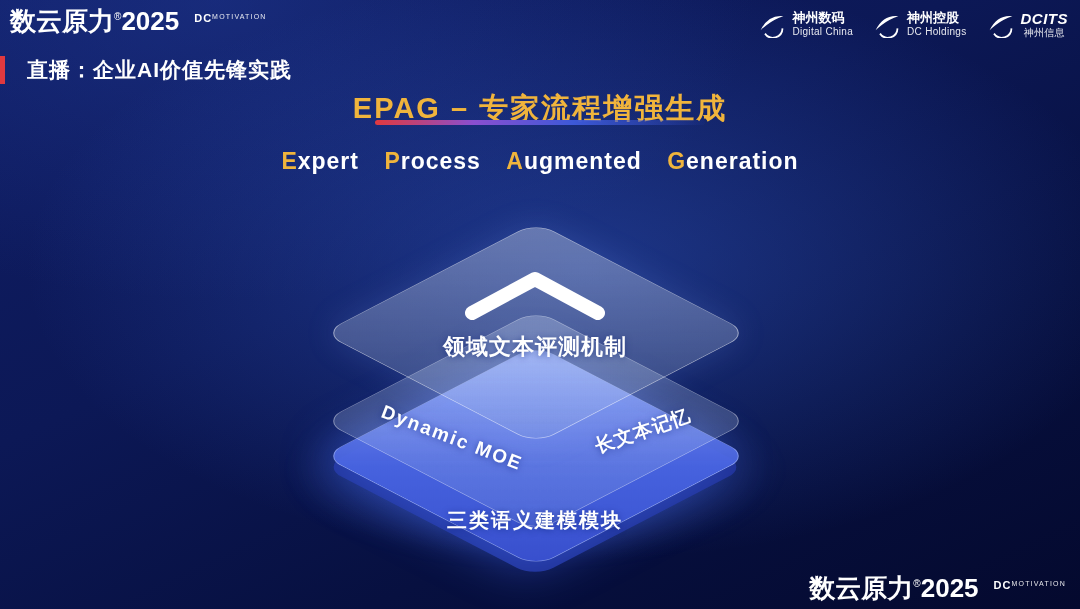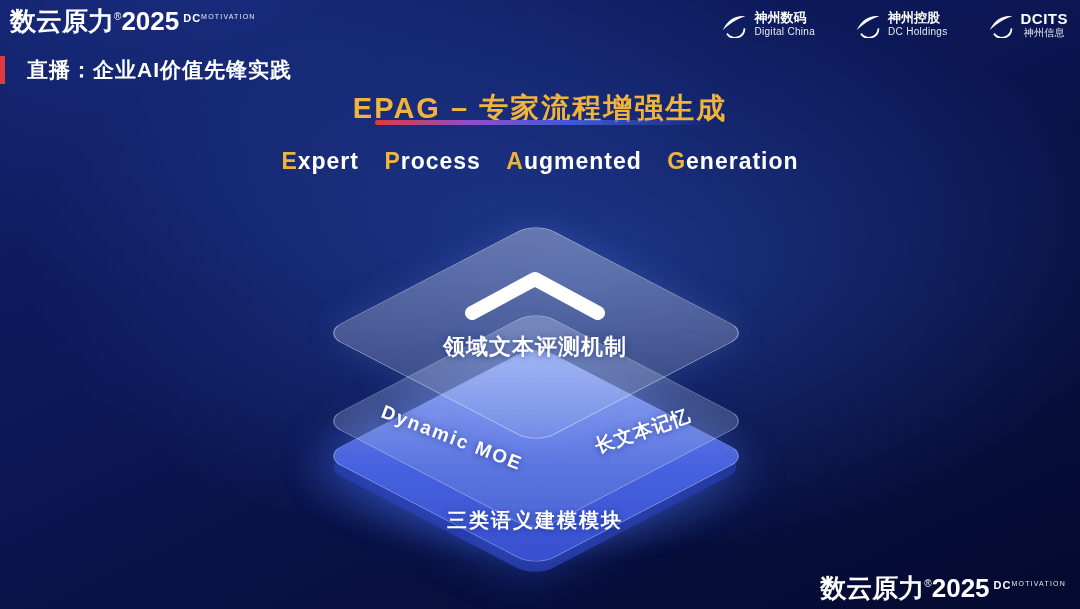--- a/index.html
+++ b/index.html
@@ -5,21 +5,21 @@
   html,body{margin:0;padding:0;background:#000;}
   .stage{
     position:relative;width:1080px;height:609px;overflow:hidden;
     font-family:"Liberation Sans","DejaVu Sans",sans-serif;color:#ffffff;
     background:
       radial-gradient(ellipse 820px 430px at 54% 44%, rgba(56,100,215,0.42), rgba(0,0,0,0) 68%),
       radial-gradient(ellipse 900px 500px at 20% 0%, rgba(40,70,170,0.35), rgba(0,0,0,0) 60%),
       linear-gradient(155deg,#101e66 0%,#0c1856 40%,#071040 70%,#04092e 100%);
   }
   
-  .brand{position:absolute;display:flex;align-items:flex-start;gap:4px;white-space:nowrap;}
+  .brand{position:absolute;display:flex;align-items:flex-start;gap:15px;white-space:nowrap;}
   .brand-top{left:10px;top:8px;}
   .brand-bottom{right:14px;bottom:8px;}
   .brand-main{font-size:26px;font-weight:900;letter-spacing:0px;line-height:1;}
   .brand-main .reg{font-size:10px;vertical-align:super;font-weight:400;}
   .brand-sub{display:flex;flex-direction:row;margin-top:5px;line-height:1.05;}
   .brand-sub .dc{font-size:11px;font-weight:800;letter-spacing:1px;}
   .brand-sub .motiv{font-size:7px;letter-spacing:1.2px;opacity:.9;}
   
   .live-tag{
     position:absolute;left:0;top:56px;padding-left:22px;
@@ -37,27 +37,27 @@
     background:linear-gradient(90deg,#e0393f 0%,#8a4fd0 30%,#3d59d8 60%,rgba(40,70,200,0.05) 100%);
   }
   
   .main-title{
     position:absolute;top:148px;left:0;width:100%;text-align:center;
     font-size:23px;font-weight:700;letter-spacing:1px;
   }
   .main-title .word{display:inline-block;margin:0 9px;}
   .main-title .cap{color:#f0b43c;}
   
-  .logos{position:absolute;top:10px;right:12px;display:flex;gap:39px;align-items:center;}
+  .logos{position:absolute;top:10px;right:12px;display:flex;gap:20px;align-items:center;}
   .logo{display:flex;align-items:center;gap:6px;}
   .logo svg{width:28px;height:28px;flex:0 0 auto;}
   .logo-text{display:flex;flex-direction:column;line-height:1.15;}
   .logo-line1{font-size:13px;font-weight:800;}
   .logo-line2{font-size:10px;opacity:.9;letter-spacing:.3px;text-align:center;}
-  .logo-dcits .logo-line1{font-size:15px;letter-spacing:.5px;}
+  .logo-dcits .logo-line1{font-style:italic;font-size:15px;letter-spacing:.5px;}
   
   .glow{
     position:absolute;left:280px;top:375px;width:510px;height:190px;z-index:1;
     background:radial-gradient(ellipse at center, rgba(90,130,255,0.55), rgba(0,0,0,0) 68%);
     filter:blur(8px);
   }
   .diamond{
     position:absolute;width:300px;height:300px;border-radius:26px;
     transform:scaleY(0.52) rotate(45deg);
   }

